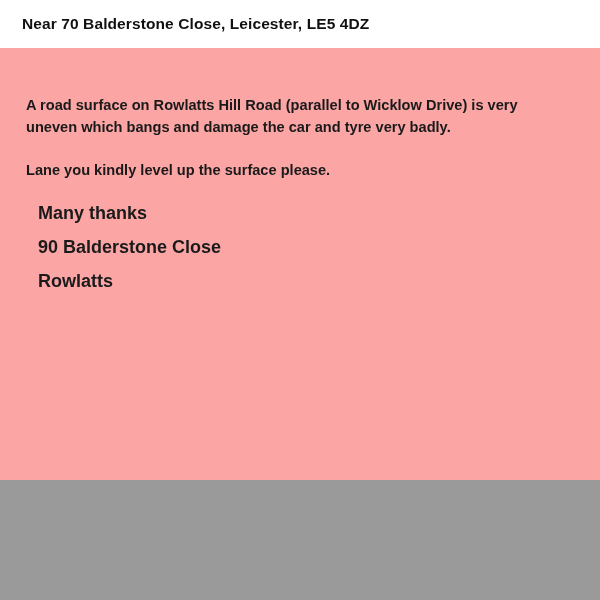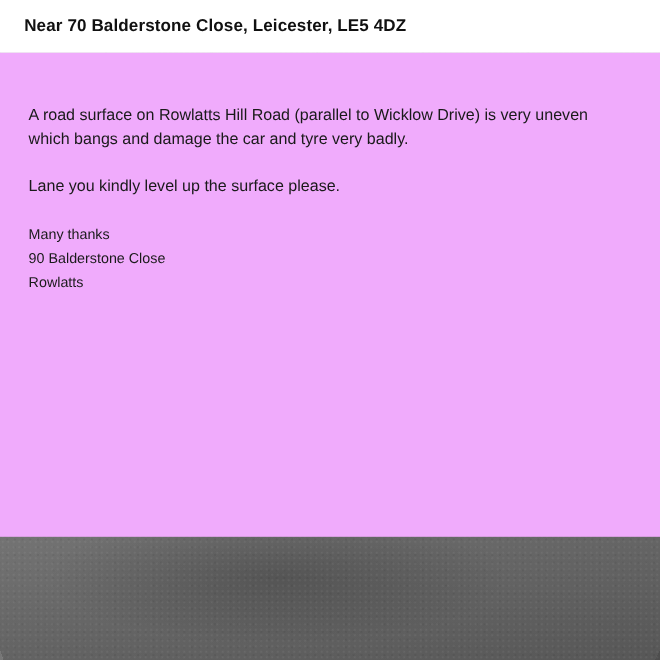--- a/index.html
+++ b/index.html
@@ -10,21 +10,21 @@
     width: 600px;
     height: 600px;
     font-family: "Liberation Sans", sans-serif;
     background: #9a9a9a;
     overflow: hidden;
   }
 
   #page {
     position: relative;
     width: 600px;
-    height: 600px;
+    height: 480px;
     overflow: hidden;
   }
 
   
   #photo-bg {
     position: absolute;
     inset: 0;
     background-color: #8f8f8f;
     background-image:
       
@@ -106,37 +106,38 @@
     color: #111111;
     letter-spacing: .1px;
     white-space: nowrap;
   }
 
   
   #report-body {
     position: absolute;
     left: 0; top: 48px; right: 0;
     height: 440px;
-    background: #f0abfc;
+    background: #fca5a5;
     box-sizing: border-box;
     padding: 46px 28px 0 26px;
+    font-weight: bold;
   }
   .para {
     font-size: 14.6px;
     line-height: 22px;
     color: #1a1a1a;
     margin: 0 0 21px 0;
     max-width: 546px;
   }
   .para:last-child { margin-bottom: 0; }
   .sig-line {
-    font-size: 13px;
+    font-size: 18px;
     line-height: 22px;
     color: #1a1a1a;
-    margin: 0;
+    margin: 12px;
   }
   #signature { margin-top: 2px; }
 </style>
 </head>
 <body>
 
 <div id="page">
 
   <div id="photo-bg"></div>
   <div id="brick-courses"></div>

